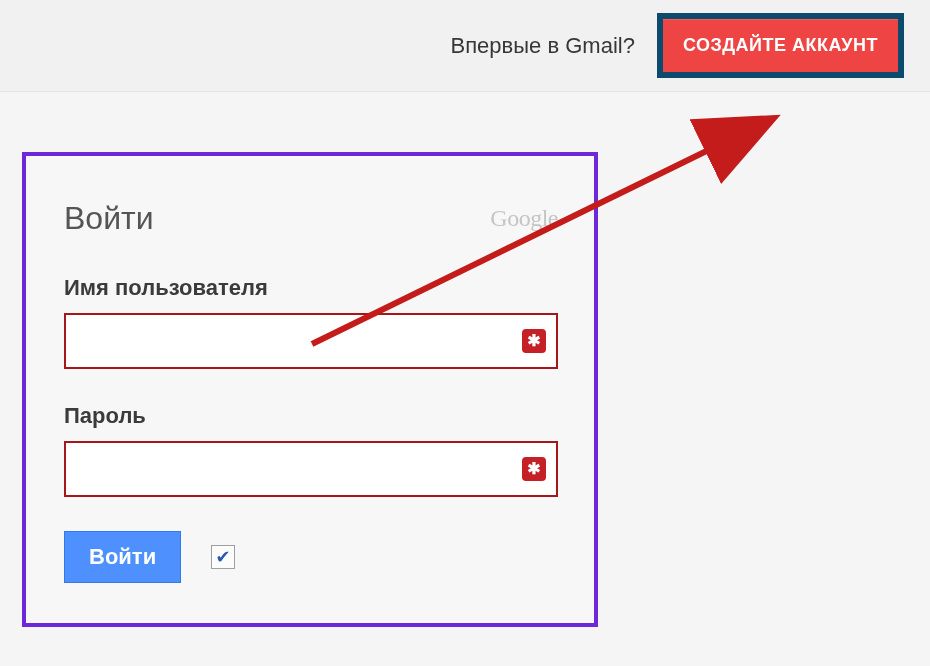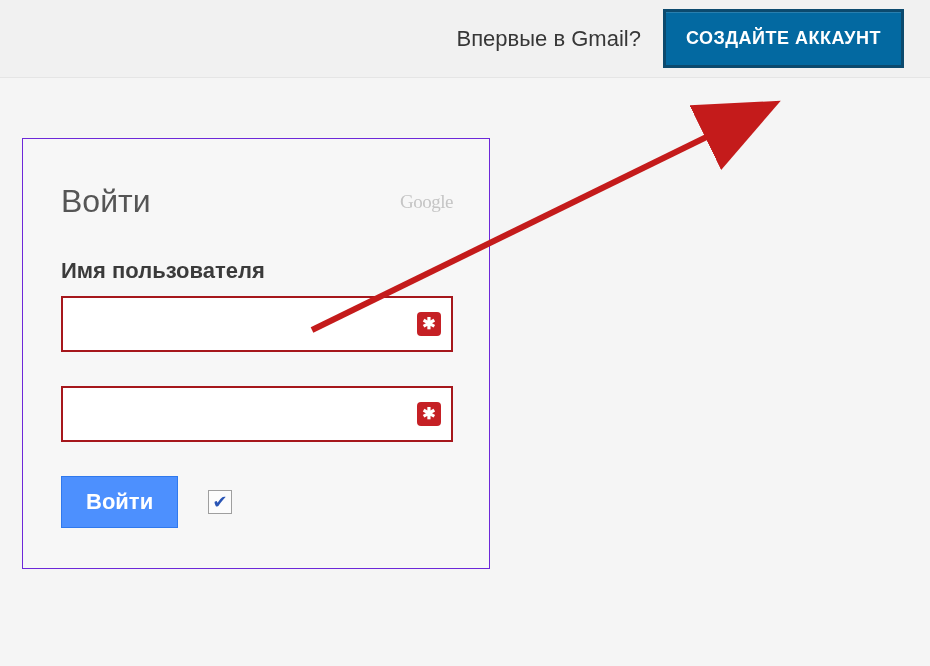--- a/index.html
+++ b/index.html
@@ -7,68 +7,68 @@
       font-family: Arial, "Helvetica Neue", Helvetica, sans-serif;
       background: #fff;
       width: 930px;
       height: 666px;
       overflow: hidden;
       position: relative;
     }
     .topbar {
       background: #f1f1f1;
       border-bottom: 1px solid #e5e5e5;
-      height: 78px;
+      height: 92px;
       display: flex;
       align-items: center;
       justify-content: flex-end;
       padding-right: 26px;
       gap: 22px;
     }
     .topbar-msg {
       font-size: 22px;
       color: #373737;
     }
     .create-account-btn {
-      background: #0369a1;
-      border: 3px solid #0c4a6e;
+      background: #ef4444;
+      border: 6px solid #0c4a6e;
       color: #fff;
       font-size: 18px;
       font-weight: bold;
       letter-spacing: 0.5px;
       padding: 16px 20px;
       cursor: pointer;
       text-transform: uppercase;
       box-shadow: inset 0 1px 0 rgba(255,255,255,0.15);
     }
     .content-area {
       background: #f5f5f5;
       min-height: 588px;
       padding: 60px 0 0 22px;
       position: relative;
     }
     .login-panel {
-      width: 468px;
+      width: 576px;
       background: #f7f7f7;
-      border: 1px solid #6d28d9;
+      border: 4px solid #6d28d9;
       padding: 44px 36px 40px 38px;
     }
     .login-header {
       display: flex;
       justify-content: space-between;
       align-items: center;
       margin-bottom: 38px;
     }
     .login-title {
       font-size: 32px;
       font-weight: 400;
       color: #555;
     }
     .google-logo {
-      font-size: 19px;
+      font-size: 24px;
       color: #c5c5c5;
       font-family: "Georgia", serif;
       letter-spacing: -0.5px;
     }
     .field-label {
       font-size: 22px;
       font-weight: bold;
       color: #3b3b3b;
       display: block;
       margin-bottom: 12px;
@@ -170,20 +170,21 @@
     </div>
 
     <label class="field-label">Имя пользователя</label>
     <div class="field-row">
       <input type="text" class="field-input" value="" style="">
       <span class="field-suffix">
         <span class="lp-badge">✱</span>
       </span>
     </div>
 
+    <label class="field-label">Пароль</label>
     <div class="field-row">
       <input type="password" class="field-input" value="" style="">
       <span class="field-suffix">
         <span class="lp-badge">✱</span>
       </span>
     </div>
 
     <div class="login-actions">
       <button class="login-btn">Войти</button>
       <label class="stay-signed">

